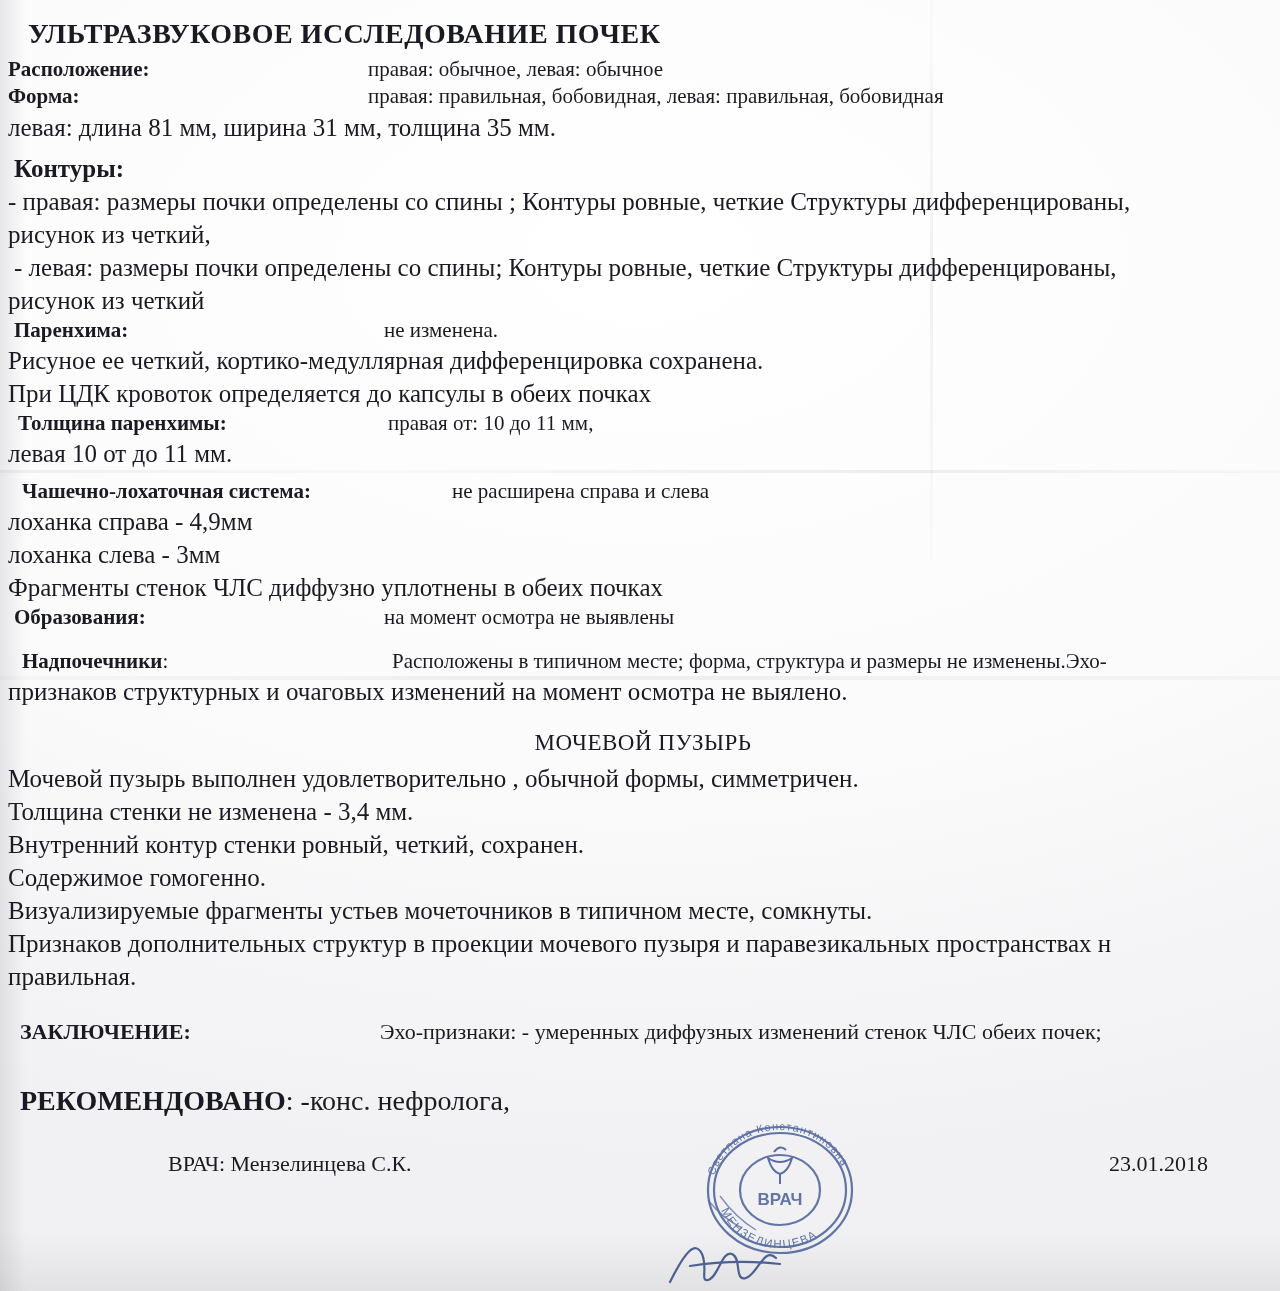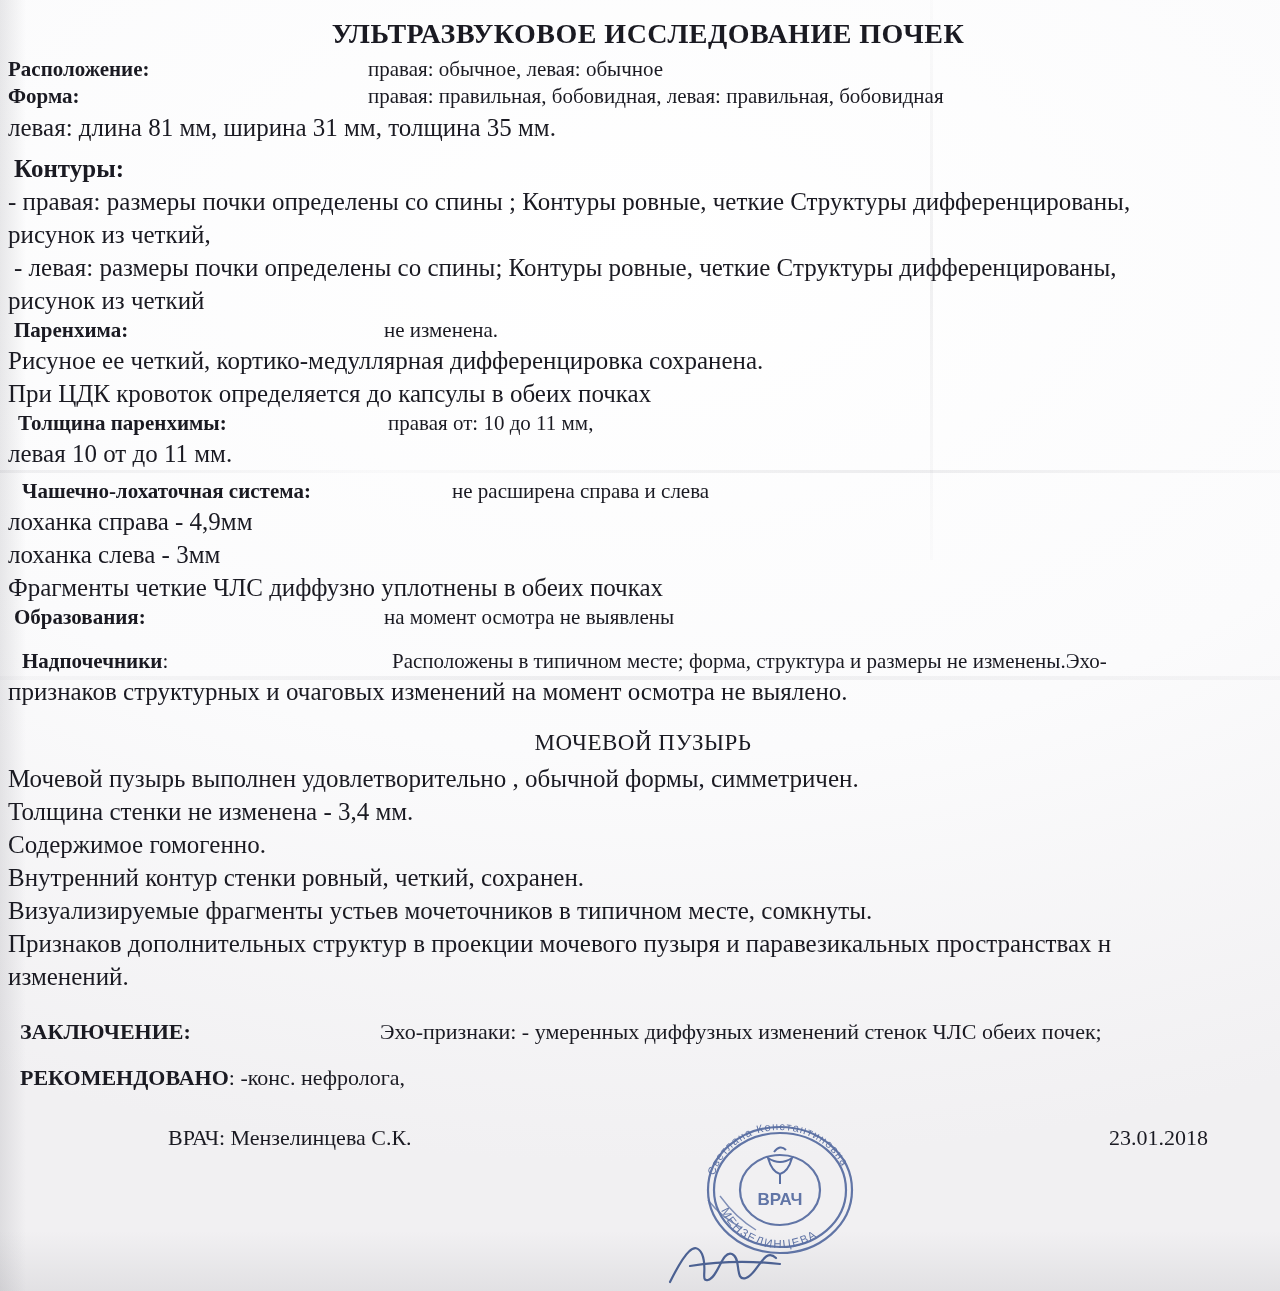--- a/index.html
+++ b/index.html
@@ -49,21 +49,21 @@
   }
 
   .content {
     position: relative;
     padding: 10px 12px 0 8px;
   }
 
   h1.title {
     font-size: 28px;
     font-weight: bold;
-    text-align: center;
+    text-align: left;
     letter-spacing: 0.5px;
     margin: 8px 0 6px 0;
     padding-left: 20px;
   }
 
   .row {
     display: flex;
     align-items: flex-end;
     line-height: 1.30;
     font-size: 21px;
@@ -114,23 +114,23 @@
   }
   .concl-label {
     font-weight: bold;
     min-width: 360px;
     padding-left: 12px;
     white-space: nowrap;
   }
   .concl-text { flex: 1; }
 
   .rec-row {
-    font-size: 22px;
+    font-size: 28px;
     padding-left: 12px;
-    margin-top: 20px;
+    margin-top: 40px;
   }
   .rec-row .rec-label { font-weight: bold; }
 
   .sign-row {
     display: flex;
     align-items: baseline;
     justify-content: space-between;
     font-size: 22px;
     margin-top: 34px;
     padding: 0 60px 0 160px;
@@ -205,46 +205,46 @@
     <div class="line indent-378">левая 10 от до 11 мм.</div>
 
     <div class="gap-sm"></div>
 
     <div class="row">
       <span class="lbl pad-l14" style="min-width:430px">Чашечно-лохаточная система:</span>
       <span class="val">не расширена справа и слева</span>
     </div>
     <div class="line">лоханка справа - 4,9мм</div>
     <div class="line">лоханка слева - 3мм</div>
-    <div class="line">Фрагменты четкие ЧЛС диффузно уплотнены в обеих почках</div>
+    <div class="line">Фрагменты стенок ЧЛС диффузно уплотнены в обеих почках</div>
 
     <div class="row">
       <span class="lbl w-370 pad-l6">Образования:</span>
       <span class="val">на момент осмотра не выявлены</span>
     </div>
 
     <div class="gap-md"></div>
 
     <div class="row">
       <span class="lbl w-370 pad-l14"><span>Надпочечники</span><span class="lbl normal">:</span></span>
       <span class="val">Расположены в типичном месте; форма,  структура и размеры не изменены.Эхо-</span>
     </div>
     <div class="line">признаков структурных  и очаговых  изменений на момент осмотра не выялено.</div>
 
     <div class="gap-md"></div>
 
     <h2 class="subtitle">МОЧЕВОЙ ПУЗЫРЬ</h2>
 
     <div class="line">Мочевой пузырь выполнен   удовлетворительно   , обычной формы, симметричен.</div>
     <div class="line">Толщина стенки не изменена -  3,4  мм.</div>
+    <div class="line">Внутренний контур стенки ровный, четкий, сохранен.</div>
     <div class="line">Содержимое гомогенно.</div>
-    <div class="line">Внутренний контур стенки ровный, четкий, сохранен.</div>
     <div class="line">Визуализируемые фрагменты устьев мочеточников в типичном месте, сомкнуты.</div>
     <div class="line just">Признаков  дополнительных  структур  в  проекции  мочевого  пузыря  и  паравезикальных  пространствах  н</div>
-    <div class="line">изменений.</div>
+    <div class="line">правильная.</div>
 
     <div class="gap-lg"></div>
 
     <div class="concl-row">
       <span class="concl-label">ЗАКЛЮЧЕНИЕ:</span>
       <span class="concl-text">Эхо-признаки: - умеренных диффузных изменений стенок ЧЛС обеих почек;</span>
     </div>
 
     <div class="rec-row">
       <span class="rec-label">РЕКОМЕНДОВАНО</span><span>: -конс. нефролога,</span>

